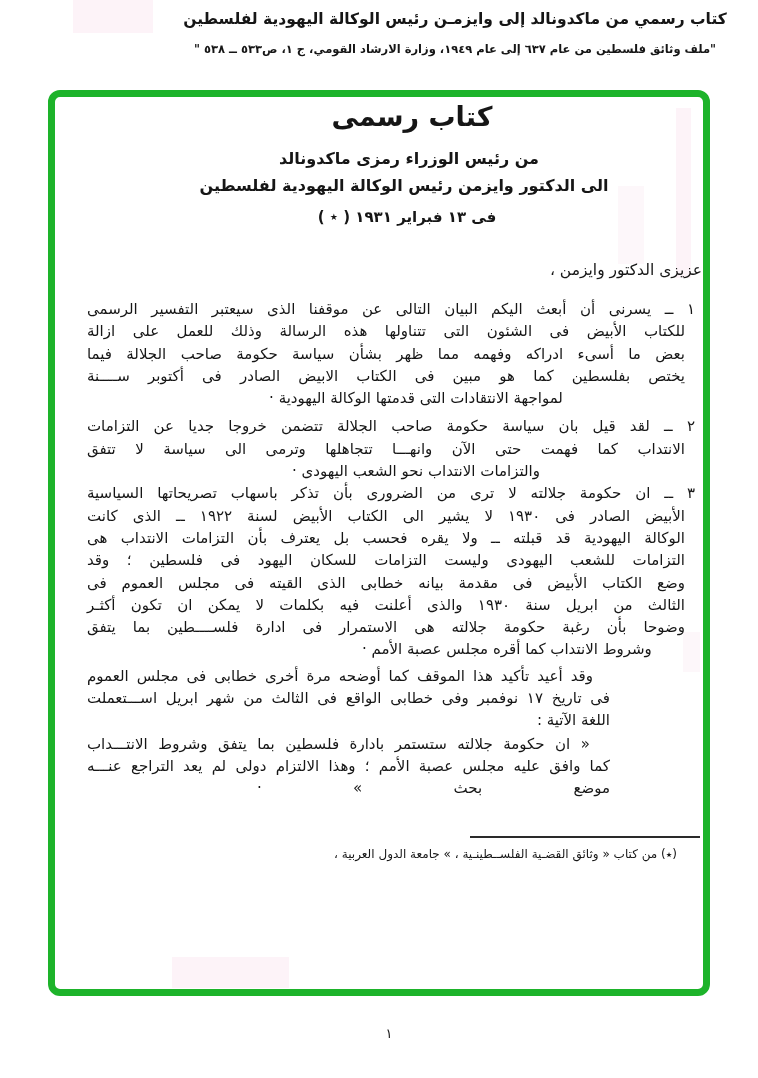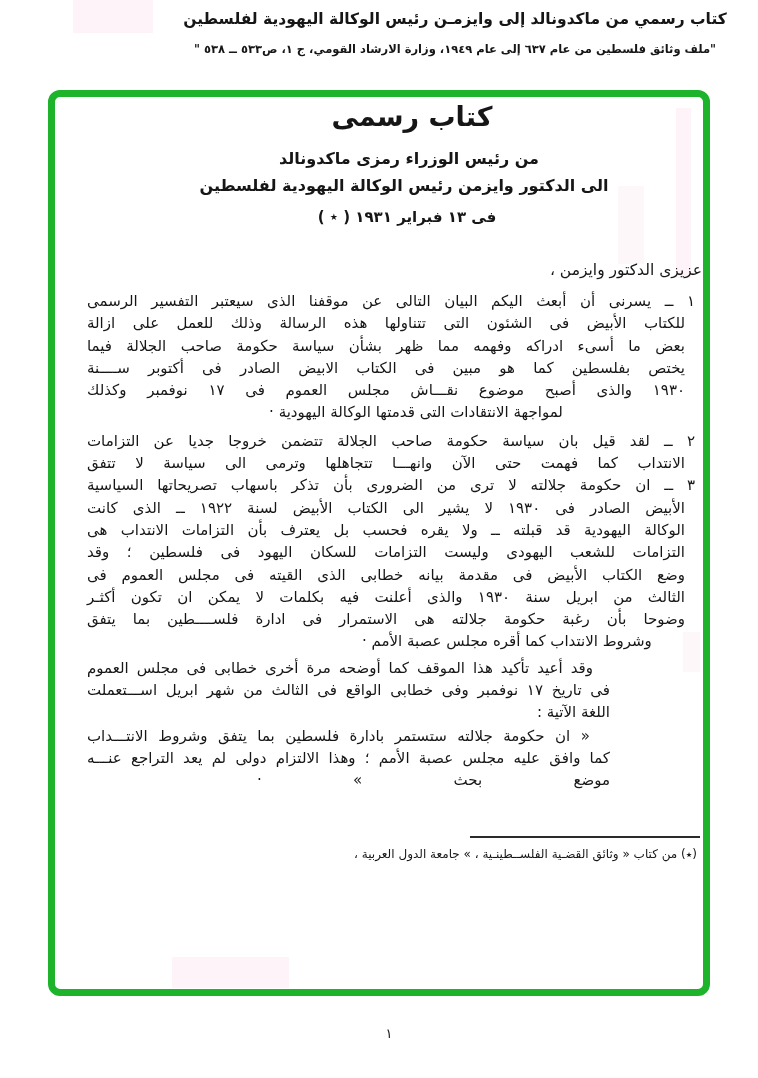--- a/index.html
+++ b/index.html
@@ -28,36 +28,36 @@
   .title{position:absolute;left:0;right:0;top:101px;text-align:center;
          font-size:27px;font-weight:bold;transform:translateX(33px);}
   .sub1{position:absolute;left:0;right:0;top:149px;text-align:center;
         font-size:16px;font-weight:bold;transform:translateX(30px);}
   .sub2{position:absolute;left:0;right:0;top:176px;text-align:center;
         font-size:16px;font-weight:bold;transform:translateX(25px);}
   .date{position:absolute;left:0;right:0;top:208px;text-align:center;
         font-size:15px;font-weight:bold;transform:translateX(28px);}
   .salutation{position:absolute;right:56px;top:261px;font-size:15.5px;}
   
-  .bodytext{position:absolute;left:87px;right:63px;top:290px;font-size:15px;}
+  .bodytext{position:absolute;left:87px;right:63px;top:298px;font-size:15px;}
   .ln{height:22.3px;line-height:22.3px;white-space:normal;overflow:visible;}
   .j{text-align:justify;text-align-last:justify;text-justify:inter-word;}
   .cont{padding-right:10px;}
   .c{text-align:center;transform:translateX(25px);}
   .ll{text-align:left;padding-left:275px;}
   .narrow{padding-right:85px;}
   .ind17{padding-right:102px;}
   .ind20{padding-right:105px;}
   .r-in{text-align:right;}
   .lq{padding-left:170px;}
   .gap6{margin-top:6px;}  .gap4{margin-top:4px;}  .gap1{margin-top:1px;}
   
   .rule{position:absolute;left:470px;top:836px;width:230px;height:0;
         border-top:2px solid #2a2a2a;}
-  .footnote{position:absolute;left:100px;right:61px;top:847px;
+  .footnote{position:absolute;left:100px;right:81px;top:847px;
             text-align:right;font-size:12px;}
   
   .pagenum{position:absolute;left:0;right:0;top:1026px;text-align:center;
            font-size:13px;transform:translateX(10px);}
 </style>
 </head>
 <body>
 
 <div class="page">
 
@@ -78,25 +78,25 @@
   <div class="date">فى ١٣ فبراير ١٩٣١ ( ٭ )</div>
 
   <div class="salutation">عزيزى الدكتور وايزمن ،</div>
 
   <div class="bodytext">
 
     <div class="ln j">١ ــ يسرنى أن أبعث اليكم البيان التالى عن موقفنا الذى سيعتبر التفسير الرسمى</div>
     <div class="ln j cont">للكتاب الأبيض فى الشئون التى تتناولها هذه الرسالة وذلك للعمل على ازالة</div>
     <div class="ln j cont">بعض ما أسىء ادراكه وفهمه مما ظهر بشأن سياسة حكومة صاحب الجلالة فيما</div>
     <div class="ln j cont">يختص بفلسطين كما هو مبين فى الكتاب الابيض الصادر فى أكتوبر ســــنة</div>
-    <div class="ln j cont">١٩٣٠ والذى أصبح موضوع نقـــاش مجلس العموم فى ١٧ نوفمبر وكذلك</div>
     <div class="ln c">لمواجهة الانتقادات التى قدمتها الوكالة اليهودية ·</div>
 
     <div class="ln j gap6">٢ ــ لقد قيل بان سياسة حكومة صاحب الجلالة تتضمن خروجا جديا عن التزامات</div>
     <div class="ln j cont">الانتداب كما فهمت حتى الآن وانهـــا تتجاهلها وترمى الى سياسة لا تتفق</div>
+    <div class="ln c">والتزامات الانتداب نحو الشعب اليهودى ·</div>
 
     <div class="ln j">٣ ــ ان حكومة جلالته لا ترى من الضرورى بأن تذكر باسهاب تصريحاتها السياسية</div>
     <div class="ln j cont">الأبيض الصادر فى ١٩٣٠ لا يشير الى الكتاب الأبيض لسنة ١٩٢٢ ــ الذى كانت</div>
     <div class="ln j cont">الوكالة اليهودية قد قبلته ــ ولا يقره فحسب بل يعترف بأن التزامات الانتداب هى</div>
     <div class="ln j cont">التزامات للشعب اليهودى وليست التزامات للسكان اليهود فى فلسطين ؛ وقد</div>
     <div class="ln j cont">وضع الكتاب الأبيض فى مقدمة بيانه خطابى الذى القيته فى مجلس العموم فى</div>
     <div class="ln j cont">الثالث من ابريل سنة ١٩٣٠ والذى أعلنت فيه بكلمات لا يمكن ان تكون أكثـر</div>
     <div class="ln j cont">وضوحا بأن رغبة حكومة جلالته هى الاستمرار فى ادارة فلســــطين بما يتفق</div>
     <div class="ln ll">وشروط الانتداب كما أقره مجلس عصبة الأمم ·</div>
 

